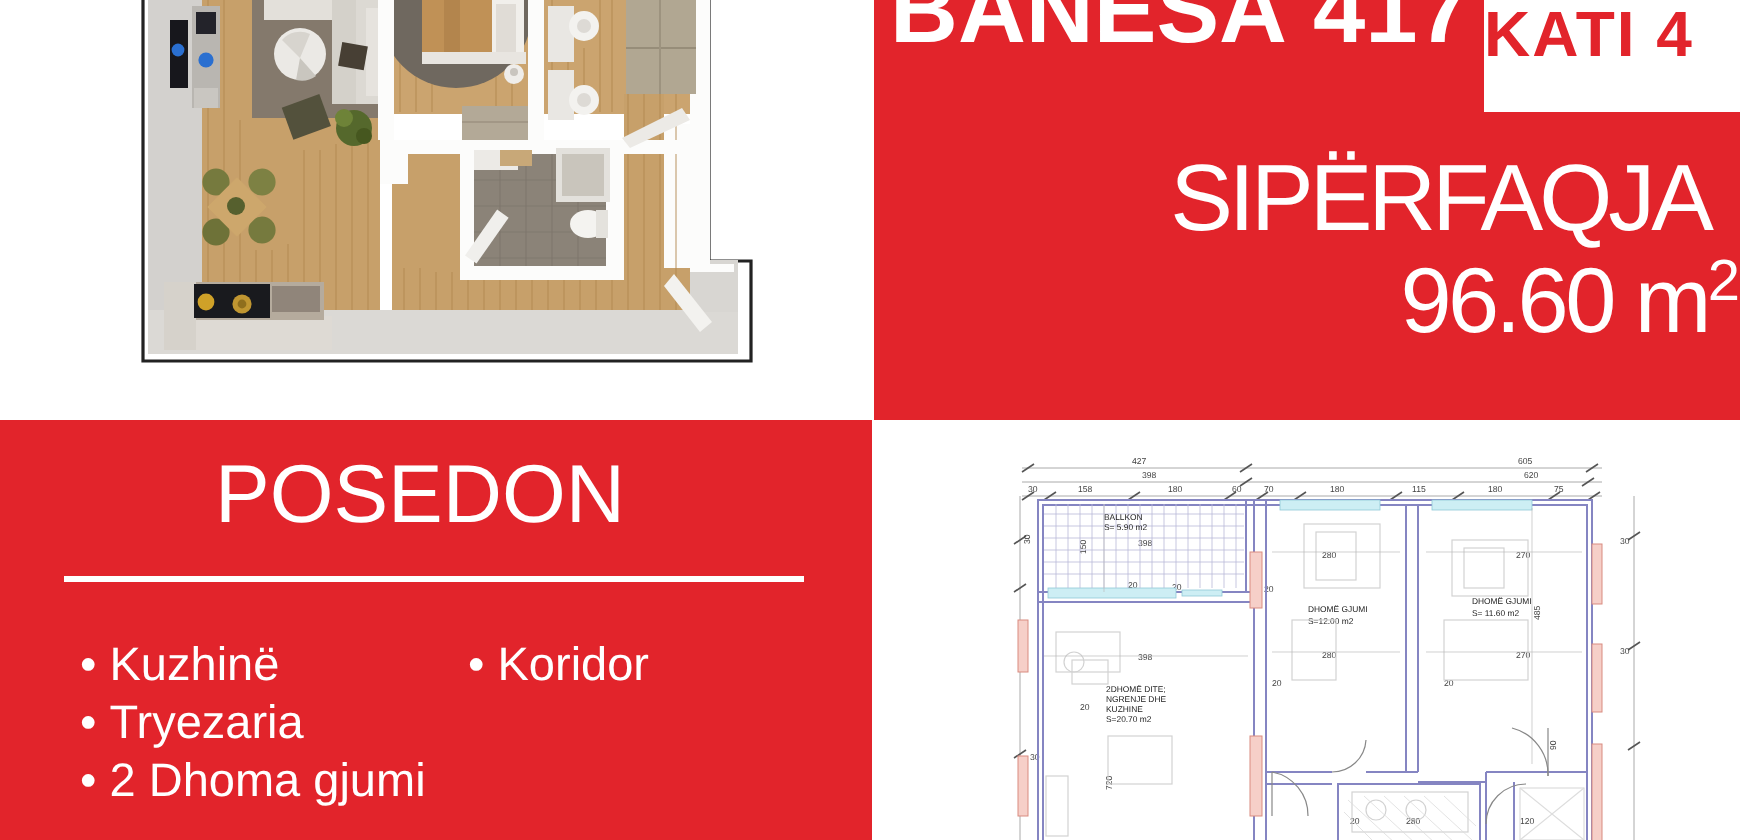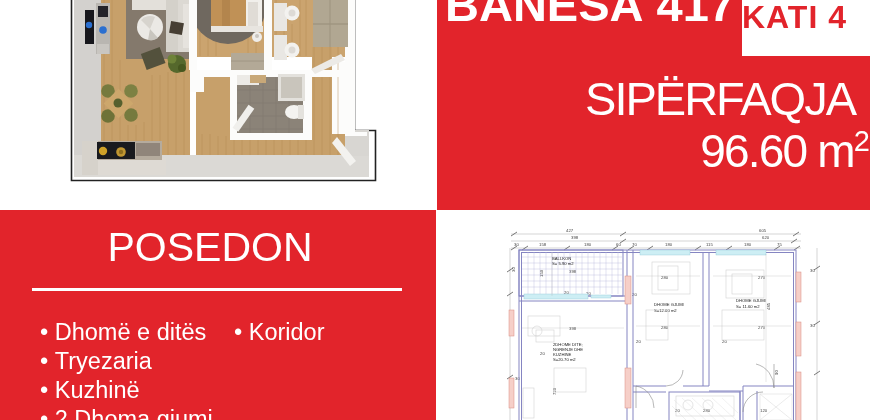--- a/index.html
+++ b/index.html
@@ -22,23 +22,22 @@
 <div class="abs wt" style="left:422px;top:75px;width:433px;text-align:right;font-size:47px;letter-spacing:-2px;line-height:1;">SIPËRFAQJA</div>
 <div class="abs wt" style="left:437px;top:127px;width:433px;text-align:right;font-size:46px;letter-spacing:-1.8px;line-height:1;">96.60 m<span style="font-size:29px;letter-spacing:0;vertical-align:16px;">2</span></div>
 
 <div class="abs red-bg" style="left:0;top:210px;width:436px;height:210px;"></div>
 
 <div class="abs wt" style="left:-8px;top:227px;width:436px;text-align:center;font-size:41px;line-height:1;">POSEDON</div>
 
 <div class="abs" style="left:32px;top:288px;width:370px;height:3px;background:#fff;"></div>
 
 <div class="abs wt" style="left:40px;top:318px;font-size:23.5px;line-height:29px;">
-  <div>•&nbsp;Dhomë e ditës</div>
+  <div>•&nbsp;Kuzhinë</div>
   <div>•&nbsp;Tryezaria</div>
-  <div>•&nbsp;Kuzhinë</div>
   <div>•&nbsp;2 Dhoma gjumi</div>
 </div>
 <div class="abs wt" style="left:234px;top:318px;font-size:23.5px;line-height:29px;">
   <div>•&nbsp;Koridor</div>
 </div>
 
 <svg class="abs" style="left:0;top:0;" width="436" height="210" viewBox="0 0 436 210">
 
   <path d="M71.5,-5 L71.5,180.5 L375.5,180.5 L375.5,130.5 L354.5,130.5 L354.5,-5" fill="#ffffff" stroke="#222" stroke-width="1.6"></path>
 

